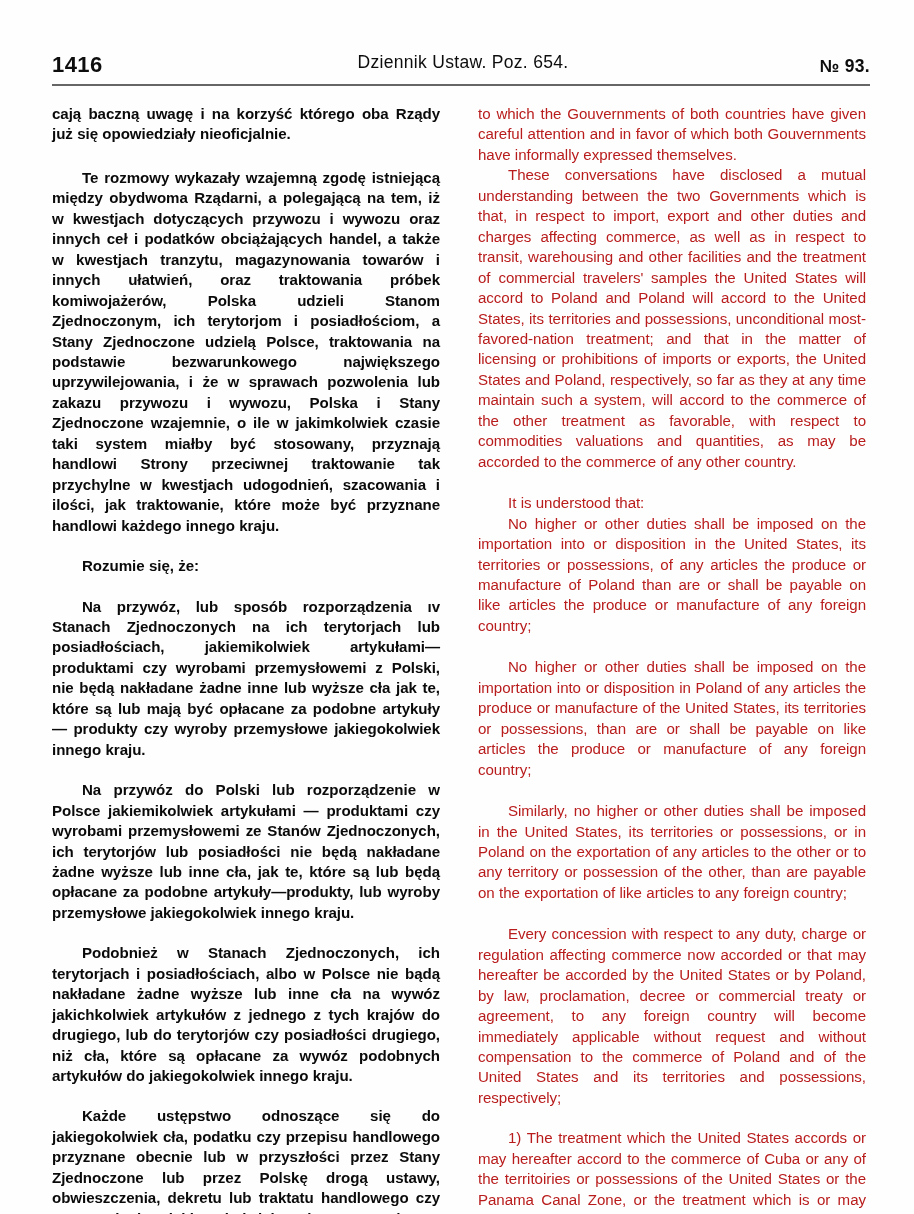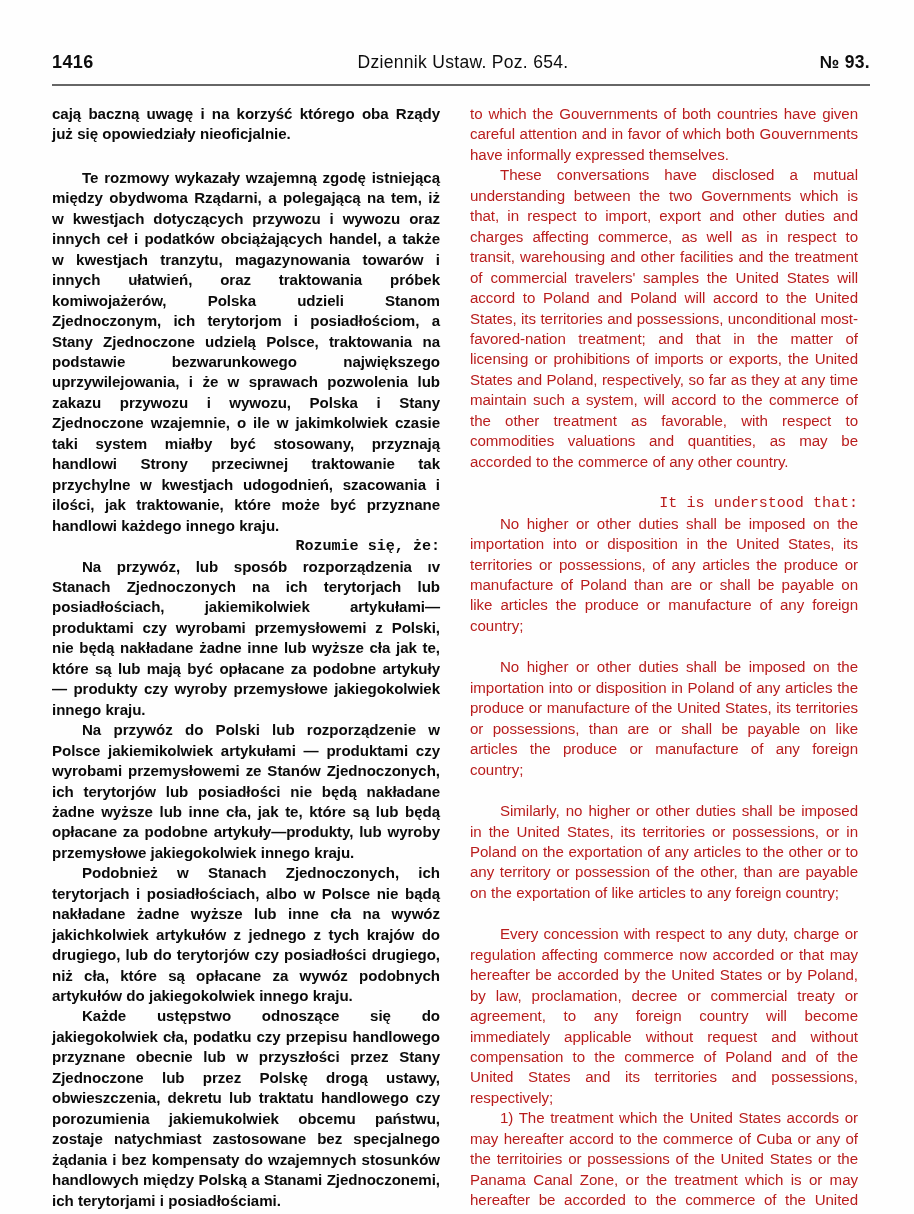--- a/index.html
+++ b/index.html
@@ -31,21 +31,21 @@
     right: 44px;
     height: 26px;
     display: flex;
     align-items: baseline;
     justify-content: space-between;
     font-size: 17px;
     letter-spacing: 0.2px;
   }
   .rh-page-number {
     font-weight: 700;
-    font-size: 18px;
+    font-size: 22px;
     letter-spacing: 0.4px;
   }
   .rh-title {
     font-weight: 400;
     font-size: 17.5px;
     letter-spacing: 0.3px;
     position: absolute;
     left: 4px; right: 0;
     text-align: center;
   }
@@ -67,21 +67,21 @@
   }
 
   
   .columns {
     position: absolute;
     top: 104px;
     left: 52px;
     right: 44px;
     bottom: 20px;
     display: flex;
-    gap: 30px;
+    gap: 38px;
   }
   .col {
     width: 388px;
     flex: 0 0 388px;
   }
   .col p {
     margin: 0;
     text-align: justify;
     text-justify: inter-word;
     font-size: 15.1px;
@@ -94,24 +94,24 @@
     font-weight: 700;
     color: #0a0a0a;
   }
   .col-en p {
     font-weight: 400;
     color: #b91c1c;
   }
   .col p.indent {
     text-indent: 30px;
   }
-  .col p.gap-sm { margin-top: 0; }
+  .col p.gap-sm { margin-top: 20px; }
   .col p.gap-md { margin-top: 23px; }
   .col p.gap-lg { margin-top: 21px; }
-  .col p.last-line-left { text-align: right; font-family: Liberation Mono, monospace; }
+  .col p.last-line-left { text-align: left; }
 
   
   .page::after {
     content: "";
     position: absolute;
     inset: 0;
     pointer-events: none;
     background: rgba(252,252,252,0.0);
   }
 </style>

